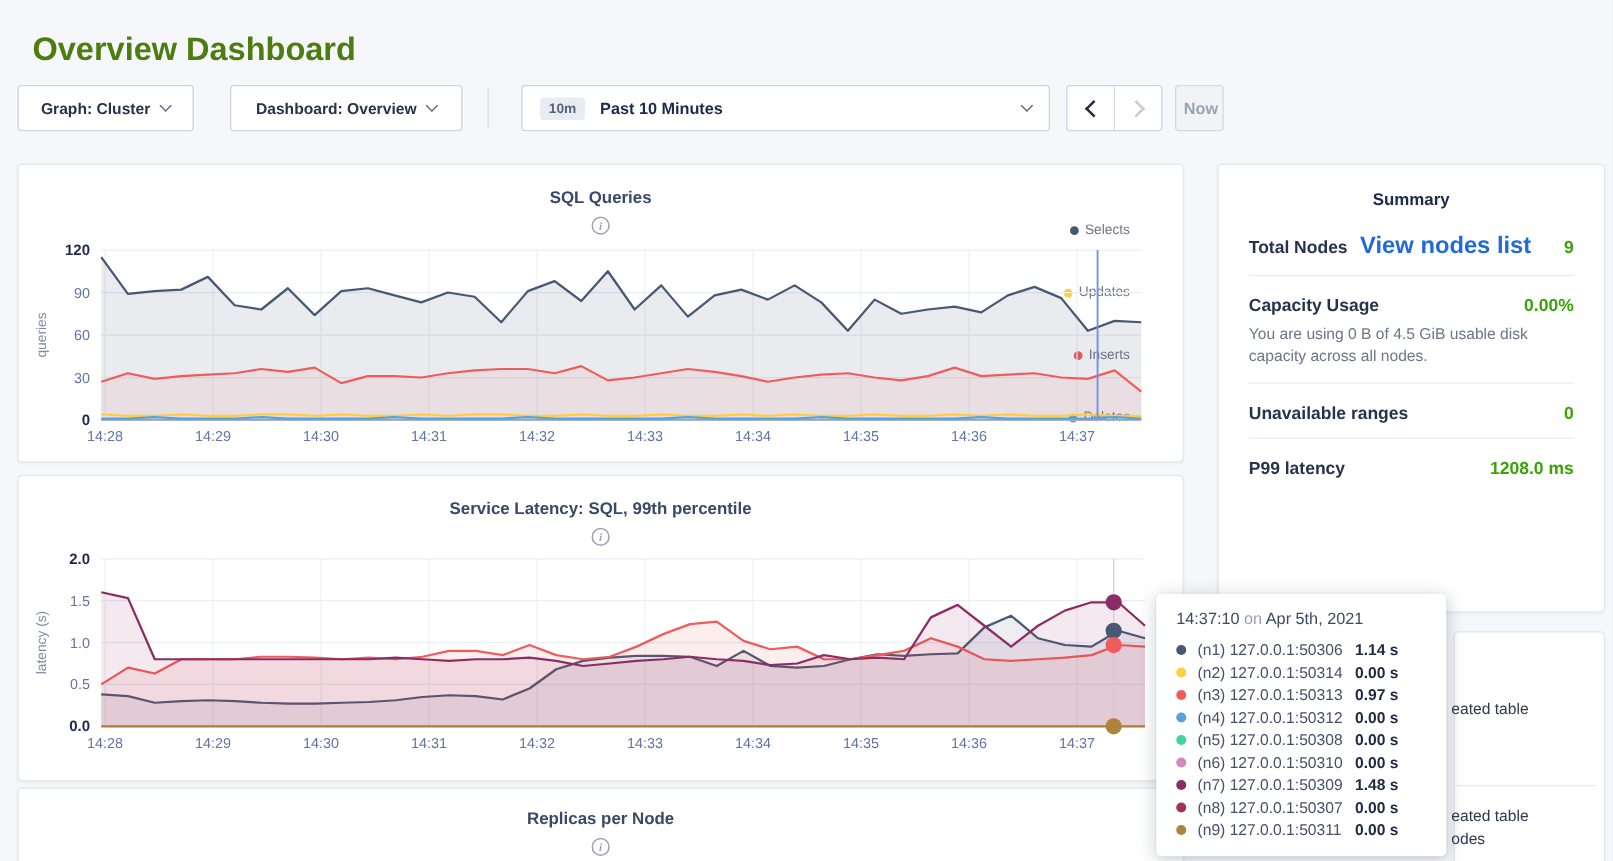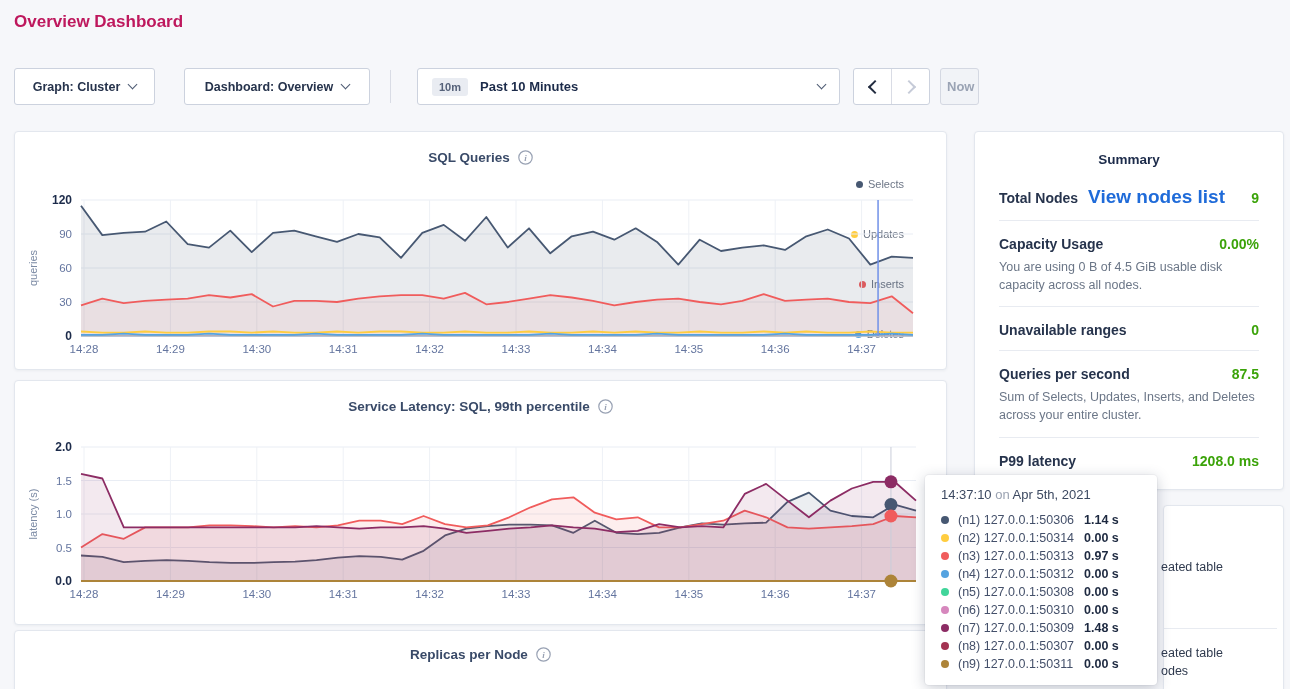--- a/index.html
+++ b/index.html
@@ -1,18 +1,18 @@
 <!DOCTYPE html>
 <html><head>
 <meta charset="utf-8">
 <style>
   html,body{margin:0;padding:0;background:#e9ebf0;}
   .page{position:relative;width:1290px;height:689px;background:#f6f7fa;overflow:hidden;
         font-family:"Liberation Sans",sans-serif;}
-  .page-title{position:absolute;left:14px;top:12px;margin:0;font-size:17px;font-weight:600;color:#be185d;}
+  .page-title{position:absolute;left:14px;top:12px;margin:12px;font-size:26px;font-weight:600;color:#4d7c0f;}
 
   
   .ctl{position:absolute;top:68px;height:37px;background:#fff;border:1px solid #ccd2de;border-radius:3px;
        display:flex;align-items:center;font-family:inherit;font-weight:700;font-size:12.5px;color:#26334c;cursor:pointer;box-sizing:border-box;}
   #dd-graph{left:14px;width:141px;justify-content:center;gap:9px;}
   #dd-dash{left:184px;width:186px;justify-content:center;gap:9px;}
   .tb-divider{position:absolute;left:390px;top:70px;width:1px;height:33px;background:#d9dce5;}
   #timebox{left:417px;width:423px;padding:0 14px;gap:12px;}
   #timebox .time-label{font-size:13px;color:#1c2b4a;}
   .badge{background:#e9ecf2;border-radius:3px;padding:3px 7px;font-size:11px;font-weight:700;color:#56627a;}
@@ -29,21 +29,21 @@
 
   
   .card{position:absolute;background:#fff;border:1px solid #e3e7ee;border-radius:4px;box-shadow:0 1px 3px rgba(24,35,62,0.05);box-sizing:border-box;}
   #card-sql{left:14px;top:131px;width:933px;height:239px;}
   #card-latency{left:14px;top:380px;width:933px;height:245px;}
   #card-replicas{left:14px;top:630px;width:933px;height:90px;}
   #summary-card{left:974px;top:131px;width:310px;height:359px;}
   #events-card{left:1163px;top:505px;width:121px;height:200px;z-index:1;overflow:visible;}
 
   .chart-title{position:absolute;top:18px;left:0;right:0;display:flex;justify-content:center;align-items:center;gap:8px;
-               font-weight:700;font-size:13.5px;color:#394a68;}
+               font-weight:700;font-size:13.5px;color:#394a68;flex-direction:column;}
   #card-replicas .chart-title{top:16px;}
   .legend{position:absolute;top:46px;right:42px;display:flex;gap:38px;font-size:11px;color:#6e7787;align-items:flex-end;flex-direction:column;}
   .legend .litem{display:flex;align-items:center;cursor:pointer;}
   .legend .dot{width:7px;height:7px;border-radius:50%;display:inline-block;margin-right:5px;}
   svg.chart{position:absolute;left:0;top:0;}
   .ytick{font-family:"Liberation Sans",sans-serif;font-size:11.5px;fill:#64759f;}
   .ytick.bold{font-size:12px;font-weight:700;fill:#1c2b4a;}
   .xtick{font-family:"Liberation Sans",sans-serif;font-size:11.5px;fill:#64759f;}
   .axis-label{font-family:"Liberation Sans",sans-serif;font-size:11px;fill:#7b8aa4;}
 
@@ -258,27 +258,20 @@
         <div class="sum-desc">You are using 0 B of 4.5 GiB usable disk capacity across all nodes.</div>
       </div>
       <div class="sum-row">
         <div class="sum-line">
           <span class="sum-label">Unavailable ranges</span>
           <span class="sum-value">0</span>
         </div>
       </div>
       <div class="sum-row">
         <div class="sum-line">
-          <span class="sum-label">Queries per second</span>
-          <span class="sum-value">87.5</span>
-        </div>
-        <div class="sum-desc">Sum of Selects, Updates, Inserts, and Deletes across your entire cluster.</div>
-      </div>
-      <div class="sum-row">
-        <div class="sum-line">
           <span class="sum-label">P99 latency</span>
           <span class="sum-value">1208.0 ms</span>
         </div>
       </div>
     </div>
   </aside>
 
   <aside class="card" id="events-card">
     <div class="ev-divider"></div>
   <span class="ev-frag" style="top: 54px;">eated table</span>

